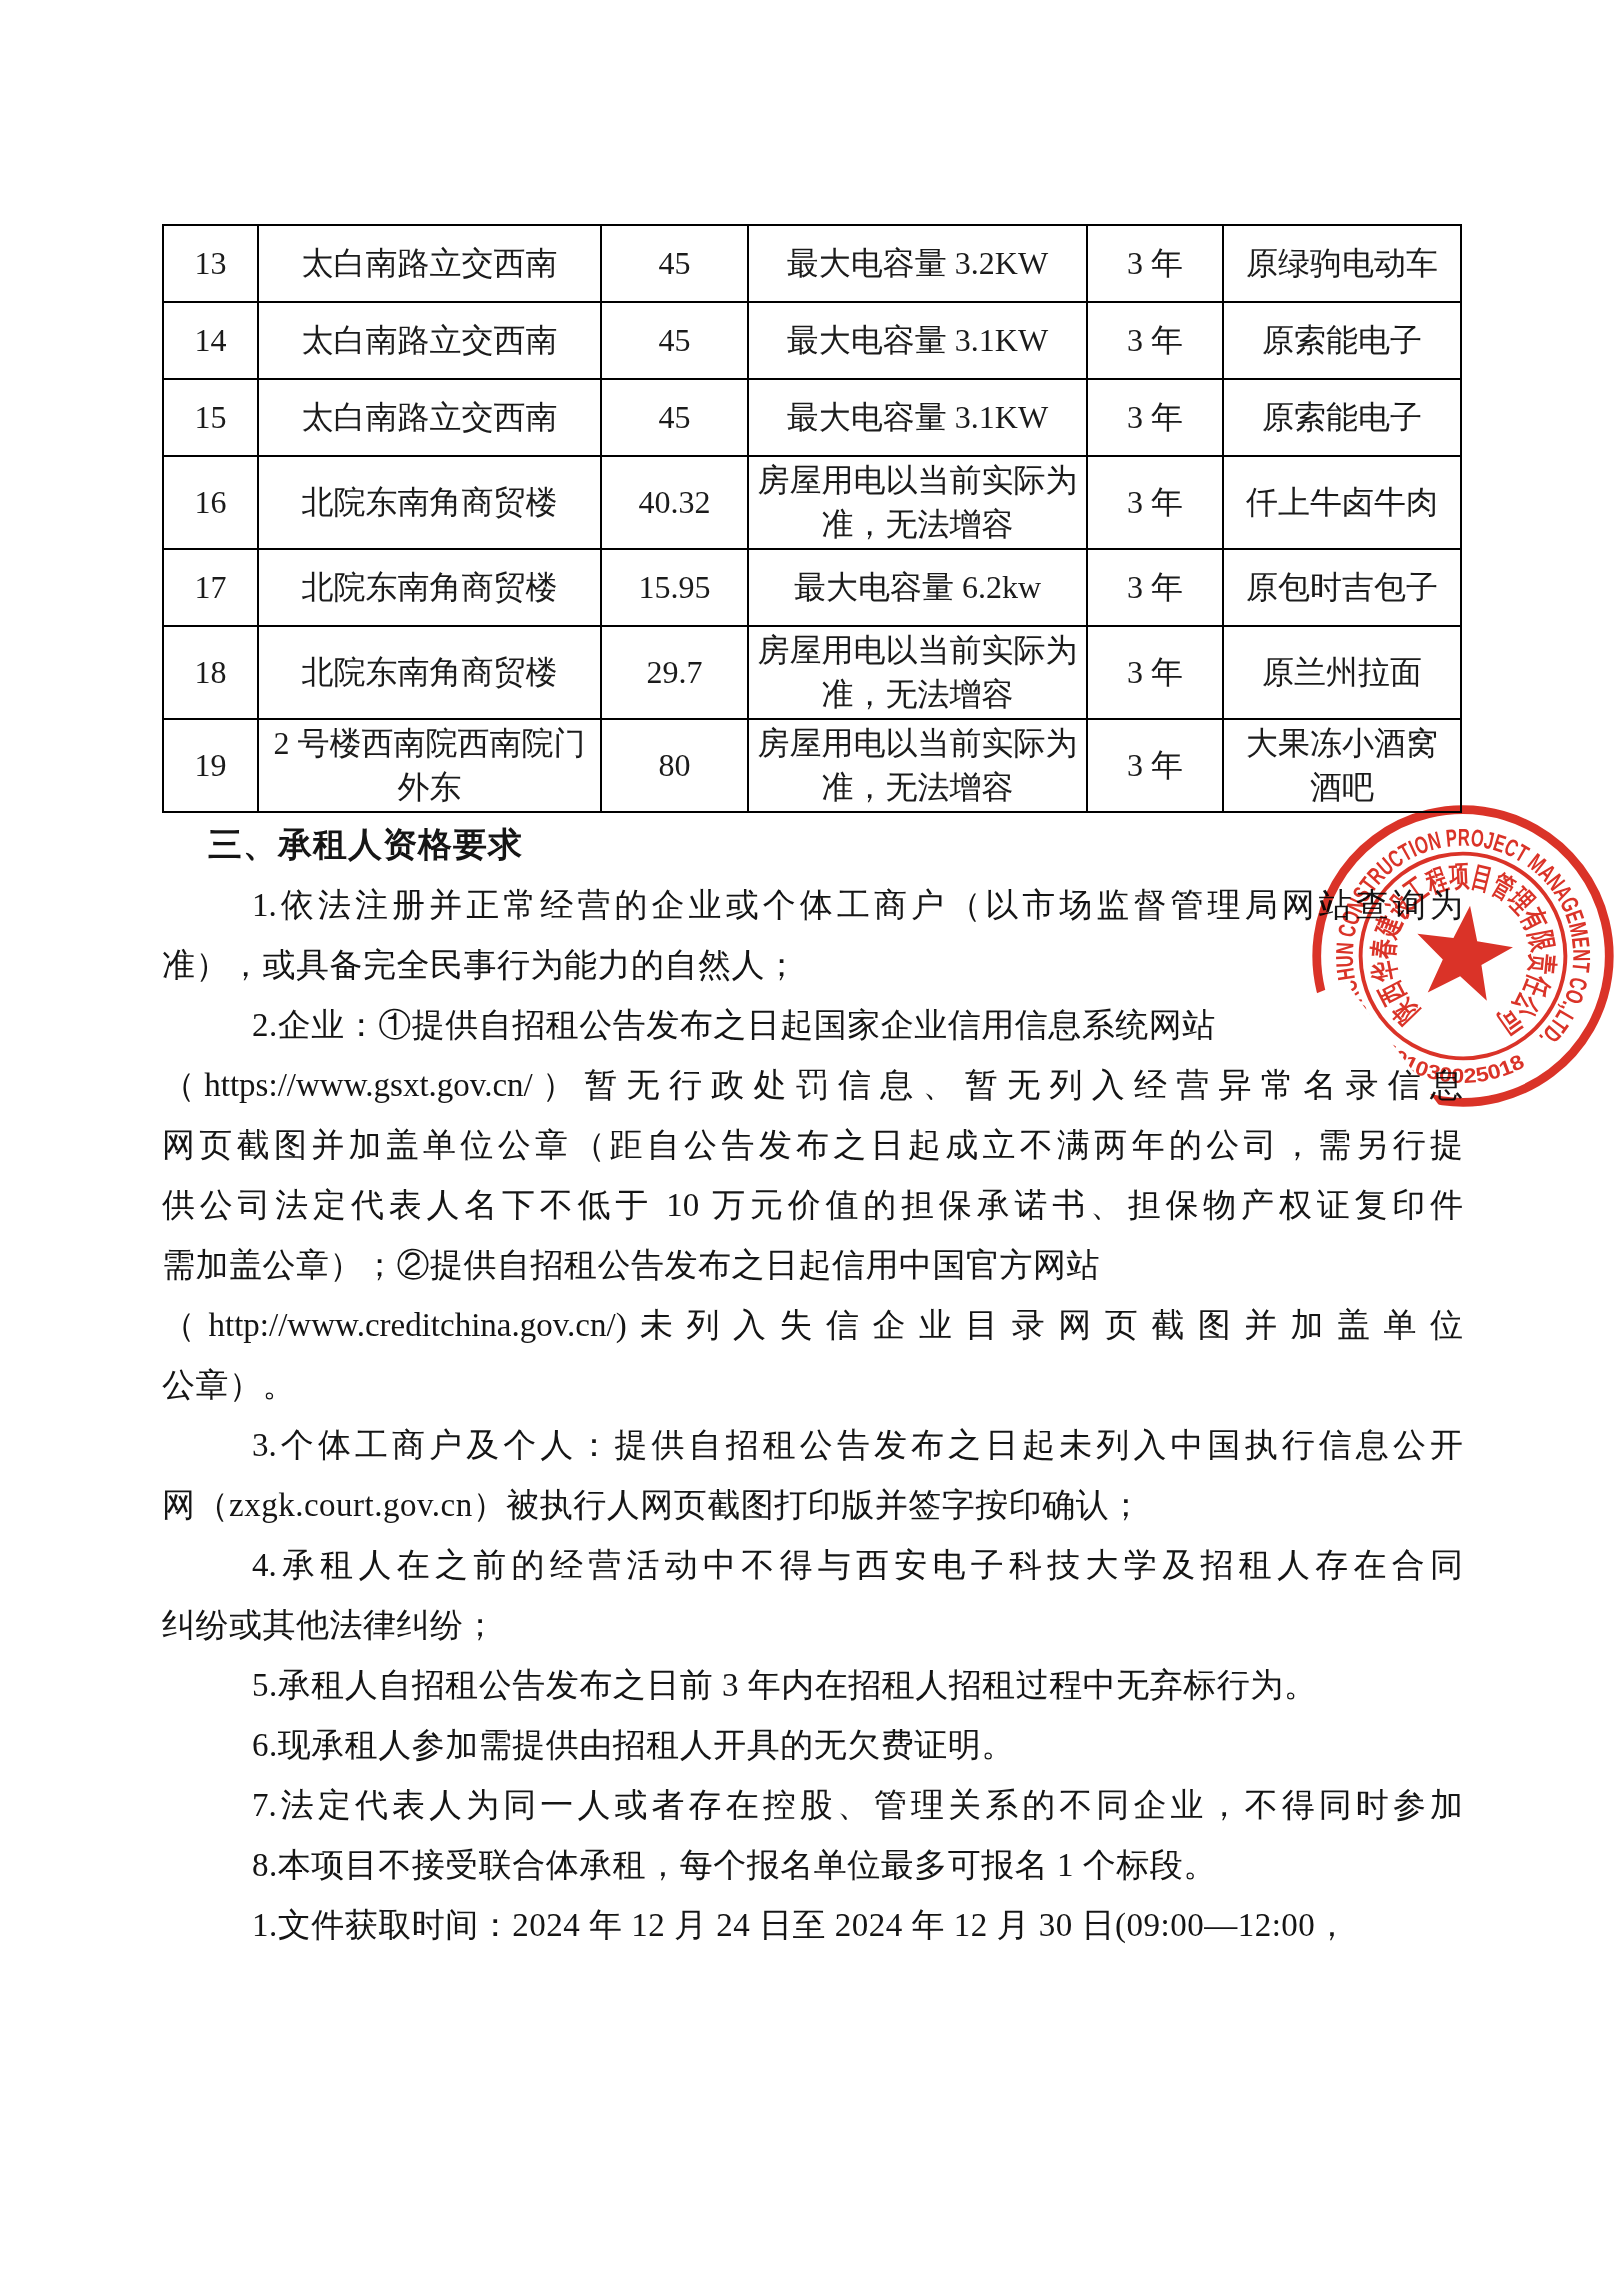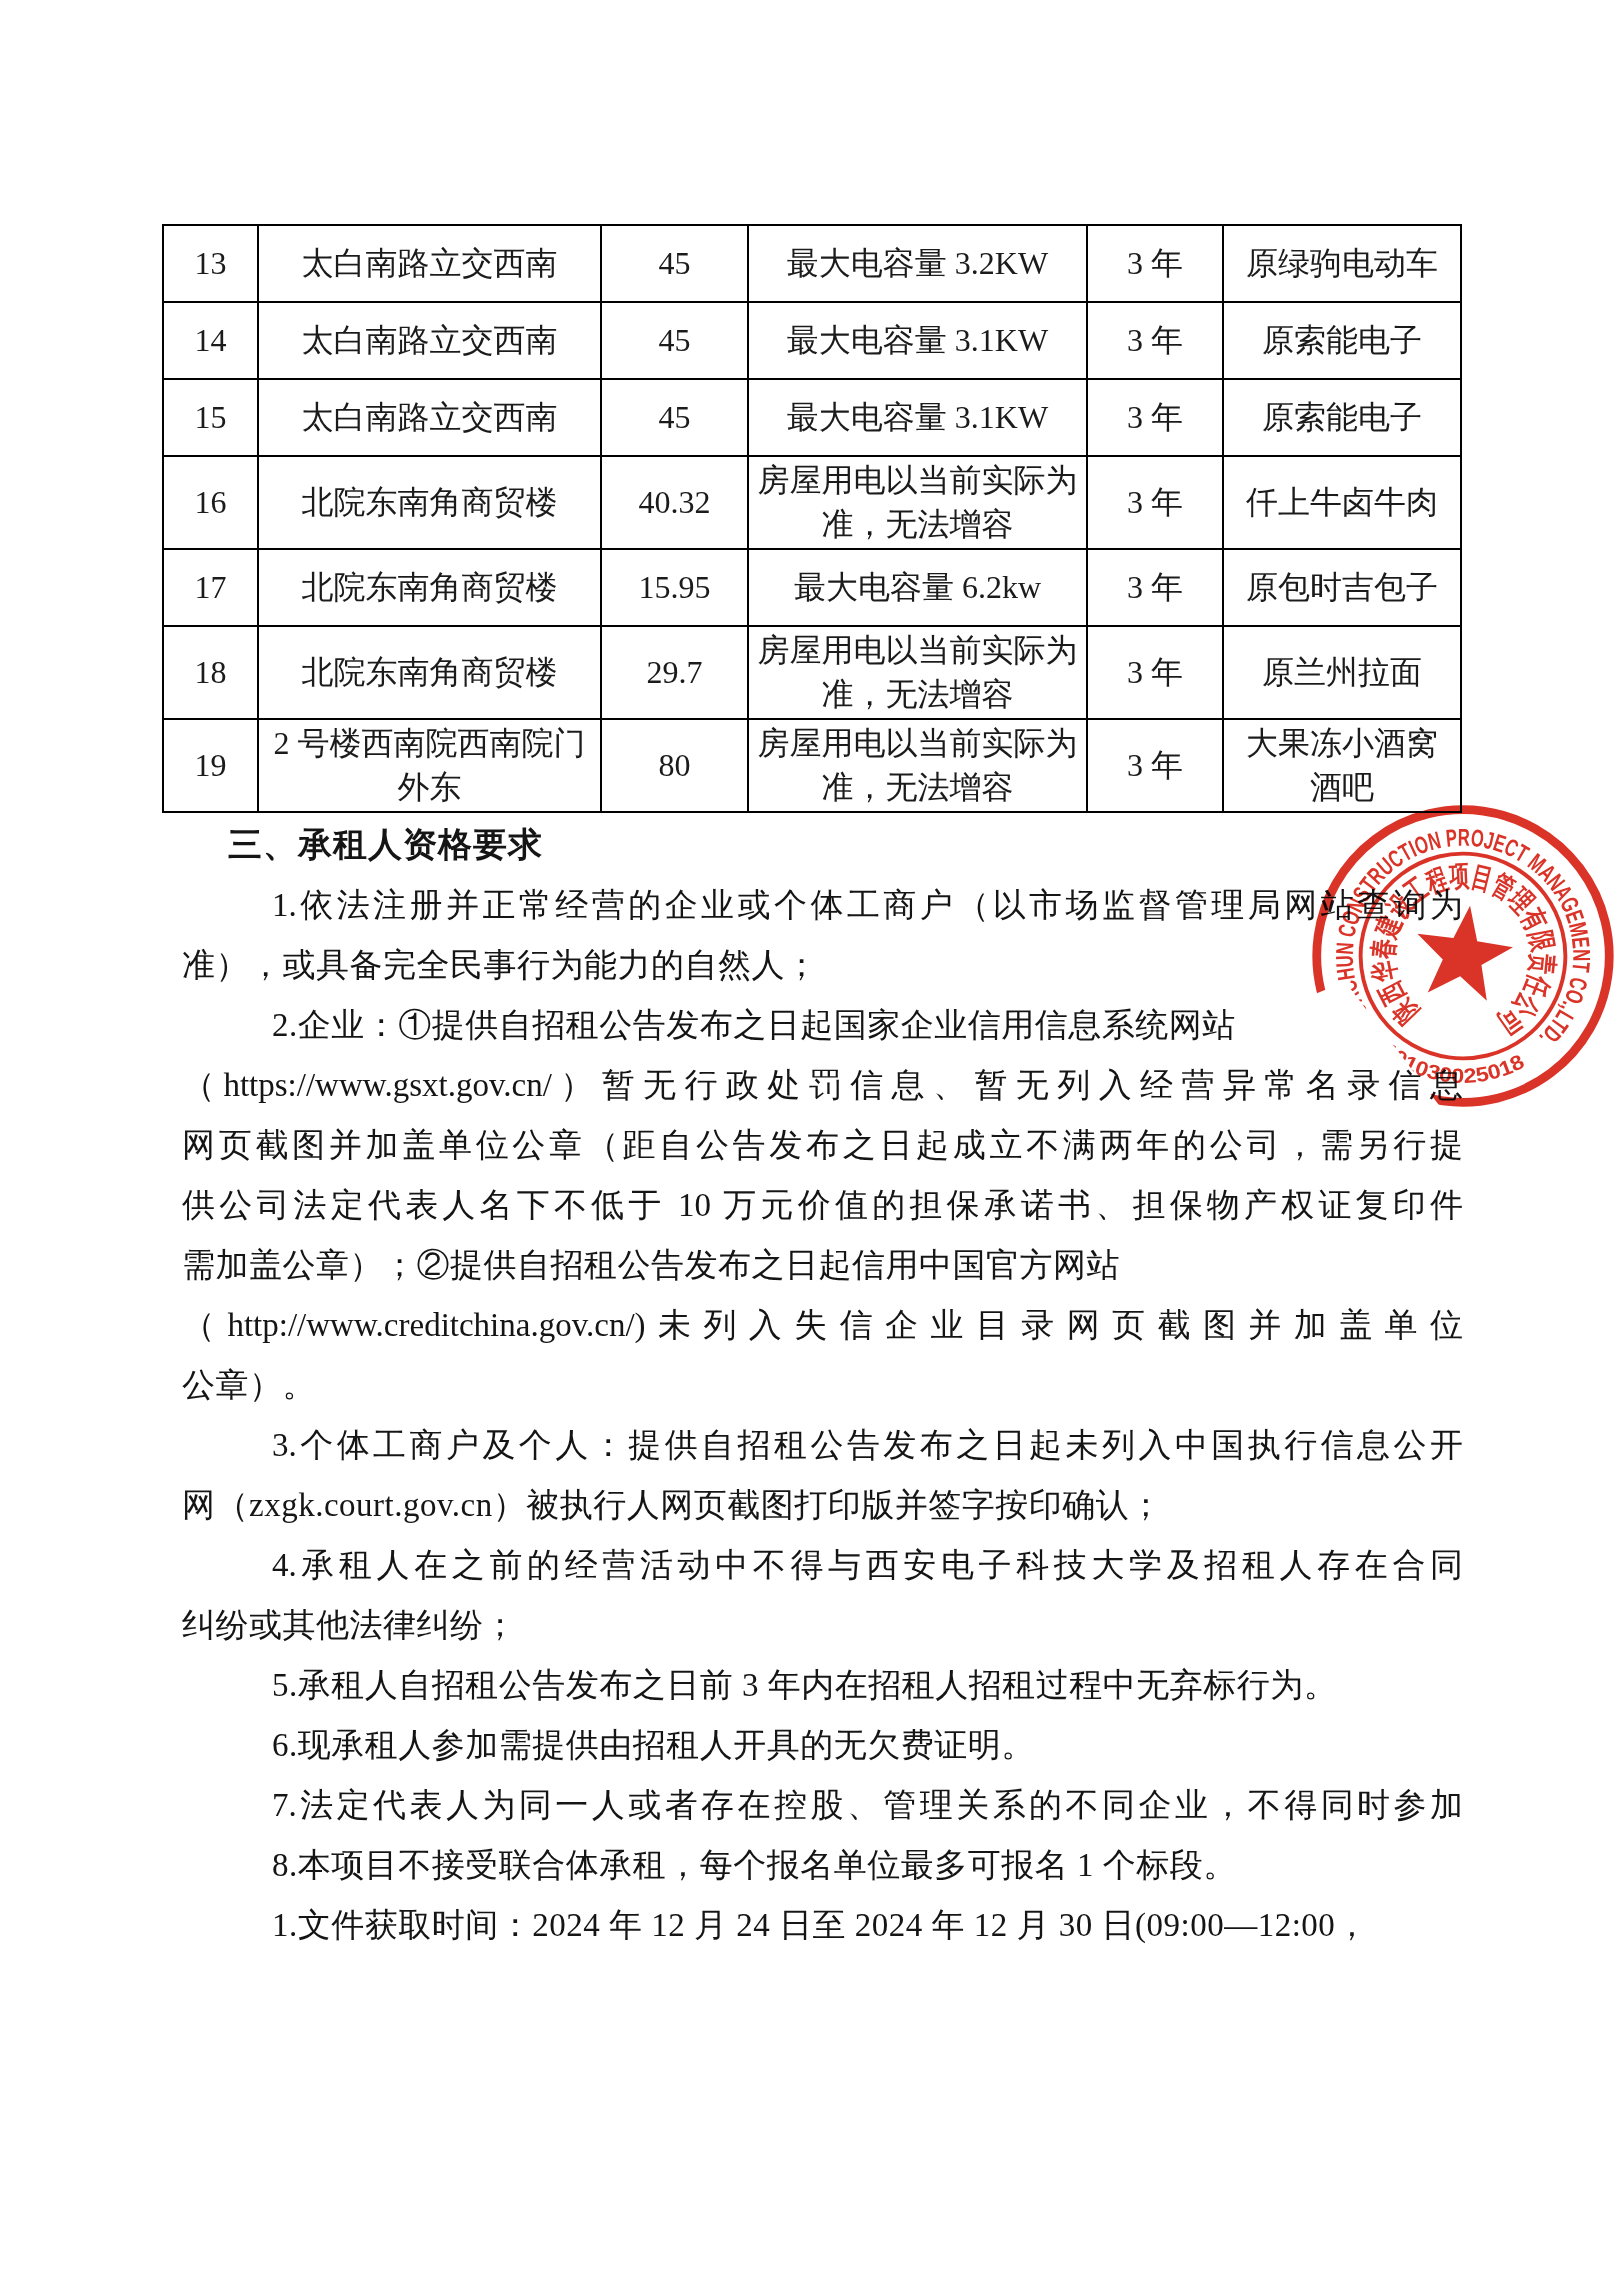--- a/index.html
+++ b/index.html
@@ -23,21 +23,20 @@
   tr.r-normal{height:77px;}
   tr.r-tall{height:93px;}
 
   
   .doc{
     position:absolute;left:162px;top:815px;width:1301px;
   }
   .line{
     height:60px;line-height:60px;font-size:33px;white-space:nowrap;
     letter-spacing:0.5px;
-    margin-left:20px;
   }
   .line.fill{
     white-space:normal;text-align:justify;text-align-last:justify;
     overflow:hidden;letter-spacing:0;
   }
   .line.indent{padding-left:90px;}
   .line.fill.indent{padding-left:0;text-indent:90px;}
   .line.heading{
     font-weight:bold;padding-left:46px;font-size:34px;letter-spacing:1px;
   }

